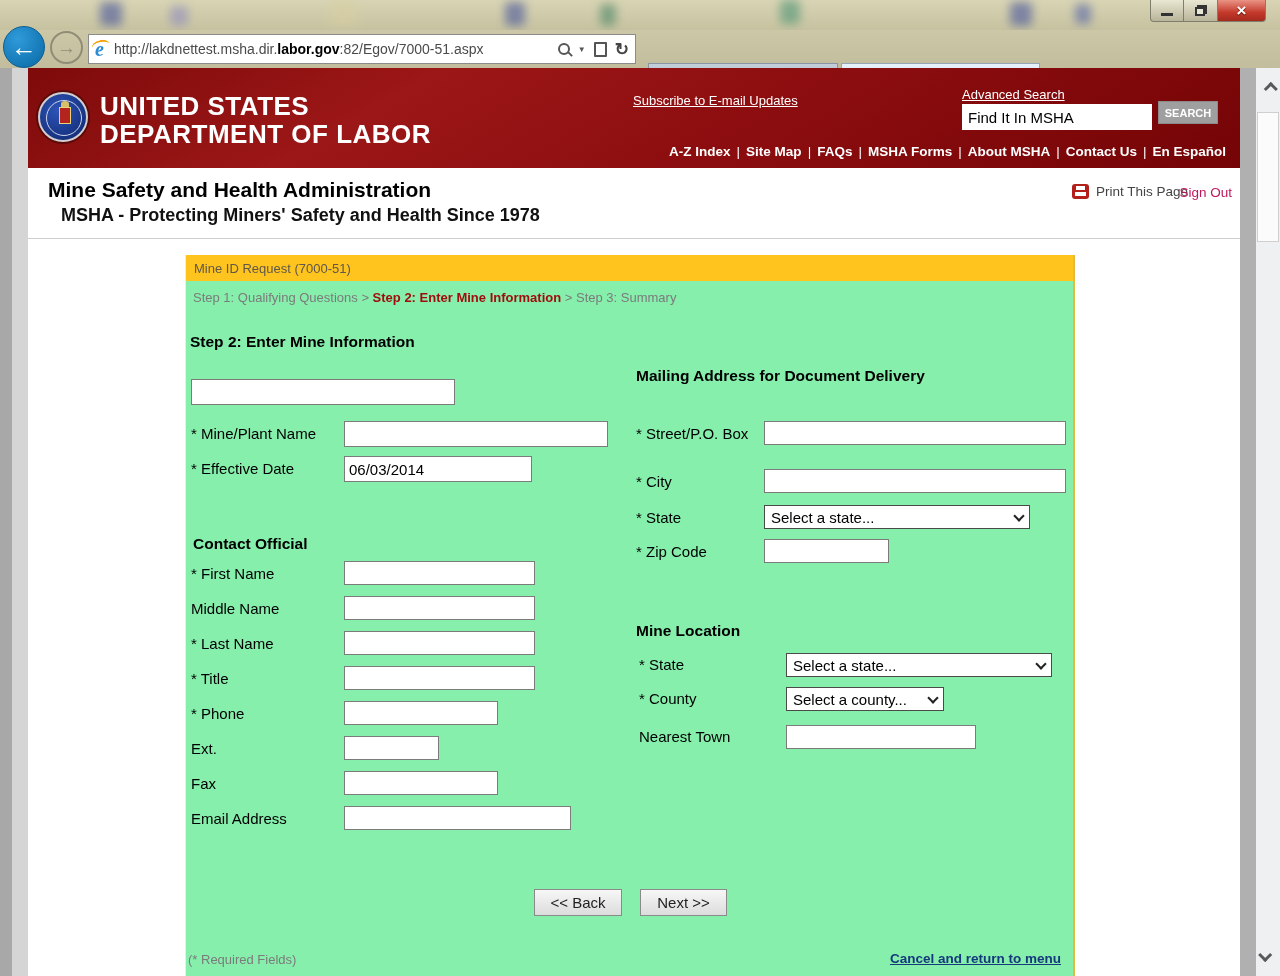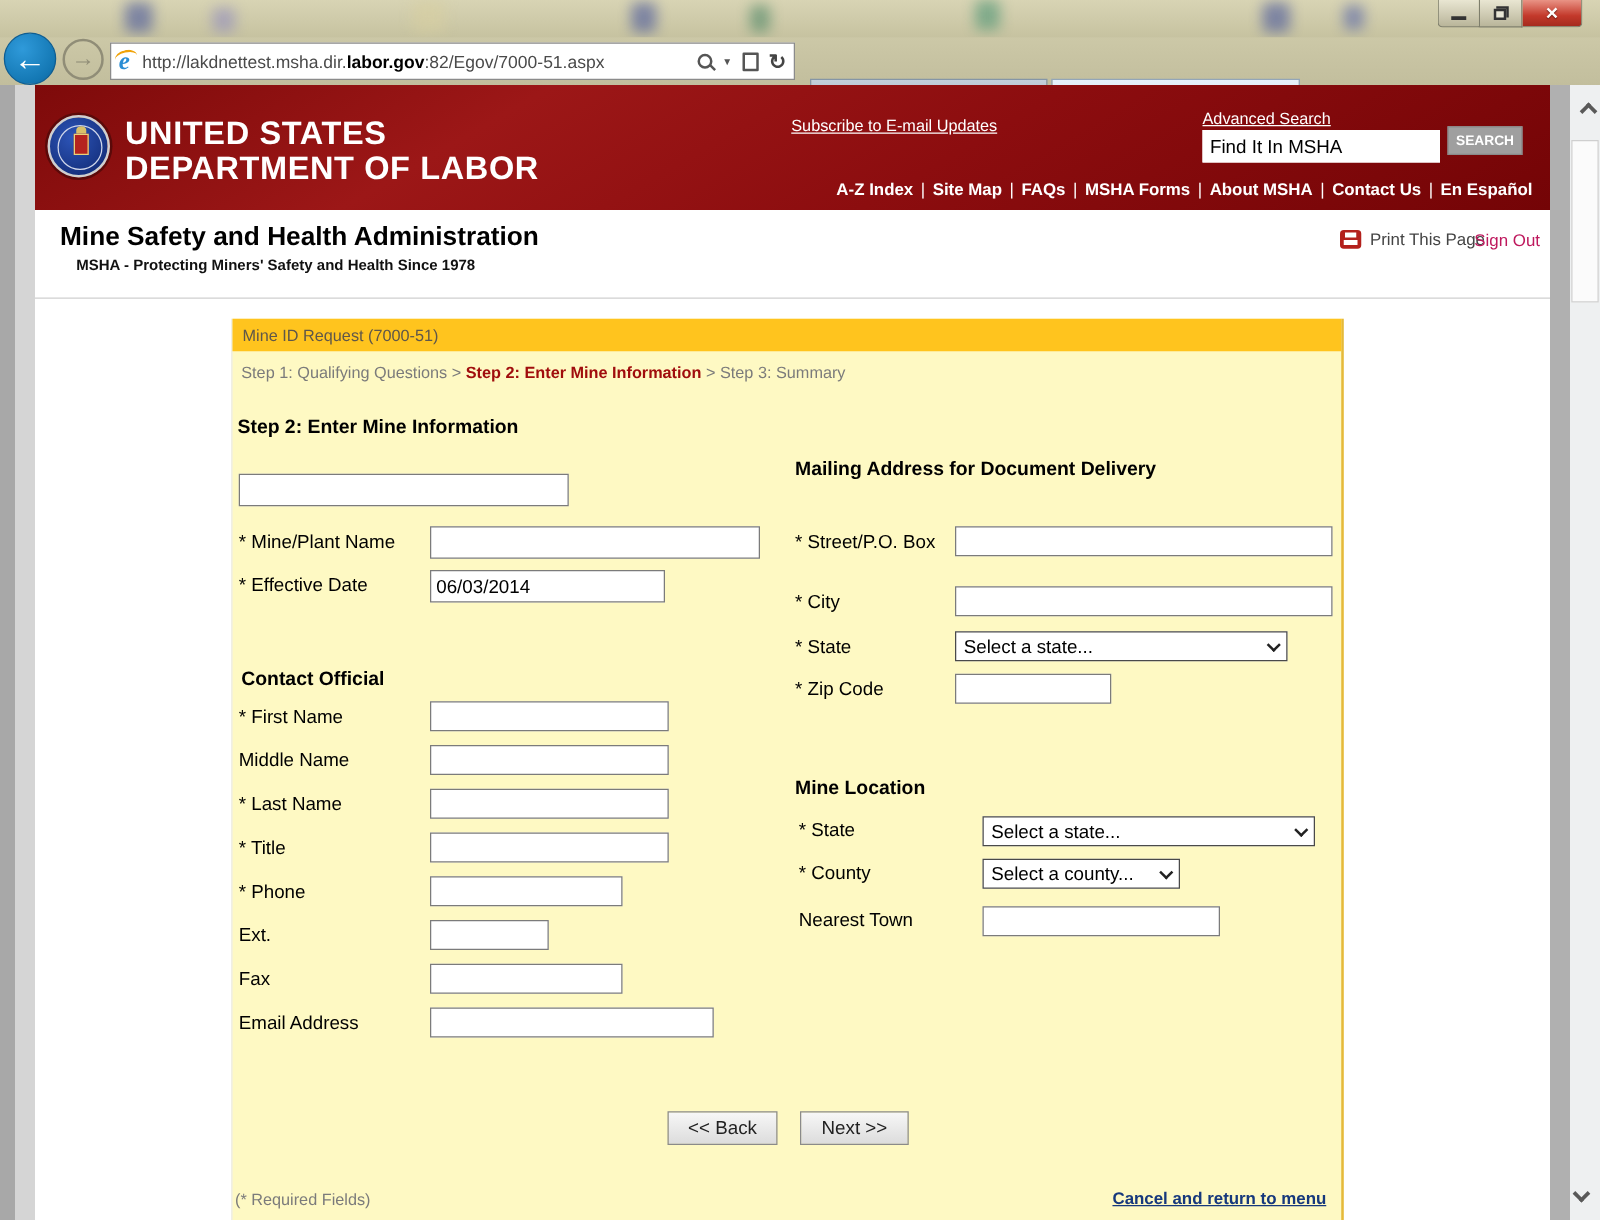--- a/index.html
+++ b/index.html
@@ -77,29 +77,29 @@
   .adv-search { position:absolute; left:934px; top:19px; color:#fff; font-size:13px; text-decoration:underline; }
   .hdr-search-input { position:absolute; left:934px; top:36px; width:190px; height:26px; border:1px solid #fff; font-size:15px; padding:0 5px; font-family:"Liberation Sans",sans-serif; }
   .hdr-search-btn { position:absolute; left:1130px; top:33px; width:60px; height:23px; background:#9f9f9f; color:#fff;
     border:1px solid #8a8a8a; font-size:11px; font-weight:bold; font-family:"Liberation Sans",sans-serif; }
   .hdr-nav { position:absolute; right:14px; top:76px; color:#fff; font-size:13.5px; font-weight:bold; white-space:nowrap; }
   .hdr-nav .sep { font-weight:normal; margin:0 6px; }
 
   
   .msha-sub { position:absolute; left:0; top:100px; width:1212px; height:71px; background:#fff; border-bottom:1px solid #cfcfcf; }
   .msha-title { position:absolute; left:20px; top:10px; font-size:21px; font-weight:bold; color:#000; }
-  .msha-tagline { position:absolute; left:33px; top:37px; font-size:12px; font-weight:bold; color:#111; }
+  .msha-tagline { position:absolute; left:33px; top:37px; font-size:18px; font-weight:bold; color:#111; }
   .print-wrap { position:absolute; right:52px; top:16px; display:flex; align-items:center; gap:7px; font-size:13.5px; color:#444; } 
   .printer { position:relative; width:17px; height:15px; background:#b3201c; border-radius:3px; }
   .printer::before { content:""; position:absolute; left:4px; top:2px; width:9px; height:4px; background:#fff; }
   .printer::after { content:""; position:absolute; left:3px; top:8px; width:11px; height:4px; background:#fff; }
   .signout { position:absolute; right:8px; top:17px; font-size:13.5px; color:#be185d; }
 
   
-  .form-box { position:absolute; left:157px; top:187px; width:890px; height:721px; background:#fef9c3;
+  .form-box { position:absolute; left:157px; top:187px; width:890px; height:721px; background:#86efac;
     border-left:1px solid #ececec; border-right:2px solid #e5b93b; }
   .ybar { position:absolute; left:0; top:0; width:100%; height:26px; background:#ffc41e; color:#5f574a;
     font-size:13px; display:flex; align-items:center; padding-left:8px; }
   .crumbs { position:absolute; left:7px; top:35px; font-size:13px; color:#7b7b7b; }
   .crumbs .cur { color:#a00d0d; font-weight:bold; }
   .h-section { position:absolute; font-size:15.5px; font-weight:bold; color:#000; }
 
   .lrow { position:absolute; left:5px; display:flex; align-items:flex-start; }
   .lrow .flabel { width:153px; font-size:15px; color:#000; padding-top:3px; line-height:20px; }
   .rrow { position:absolute; left:450px; display:flex; align-items:flex-end; }

